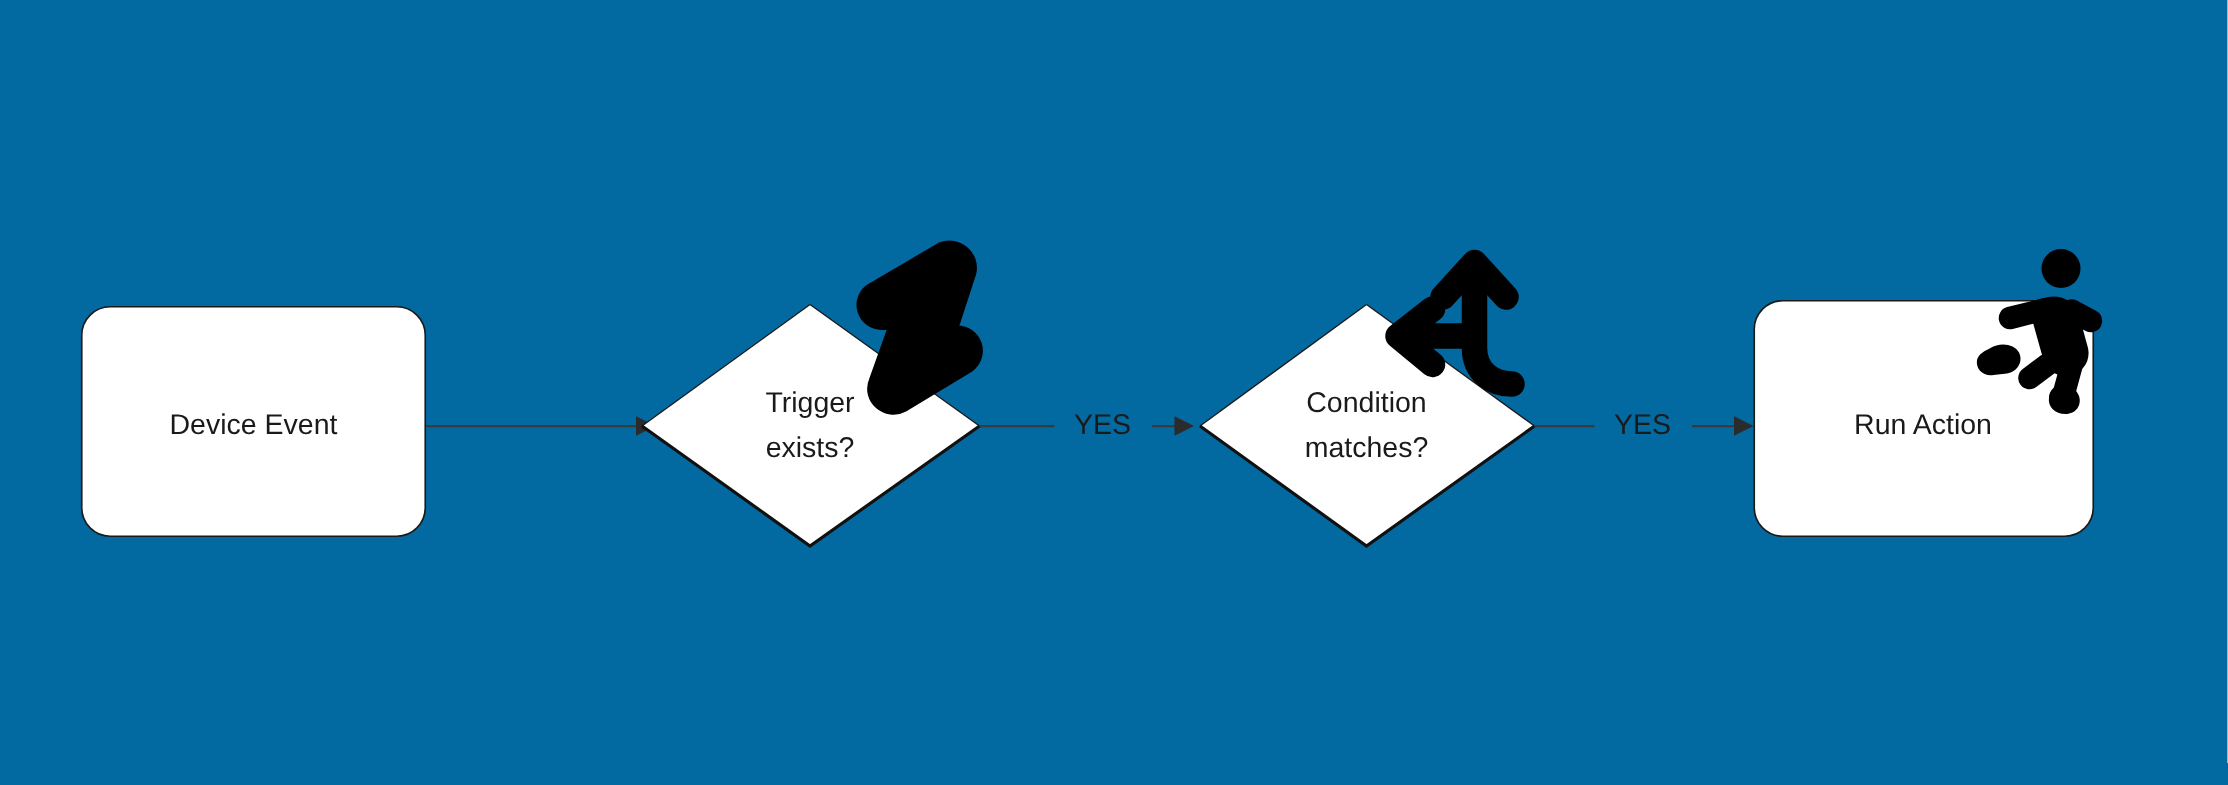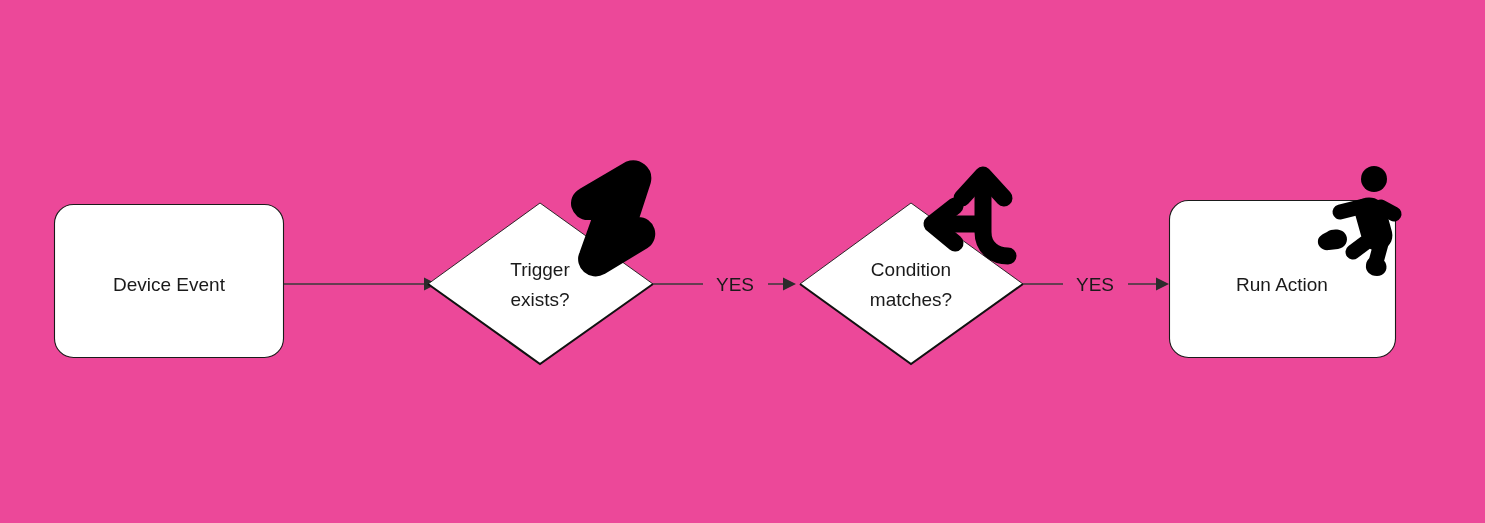--- a/index.html
+++ b/index.html
@@ -7,21 +7,21 @@
     padding: 0;
     background: #ffffff;
   }
   body {
     font-family: "Liberation Sans", "DejaVu Sans", sans-serif;
   }
   #canvas {
     position: relative;
     width: 1485px;
     height: 523px;
-    background: #ec4899;
+    background: #0369a1;
     overflow: hidden;
     text-decoration: underline;
   }
   #flow-svg {
     position: absolute;
     top: 0;
     left: 0;
     width: 1485px;
     height: 523px;
     display: block;

